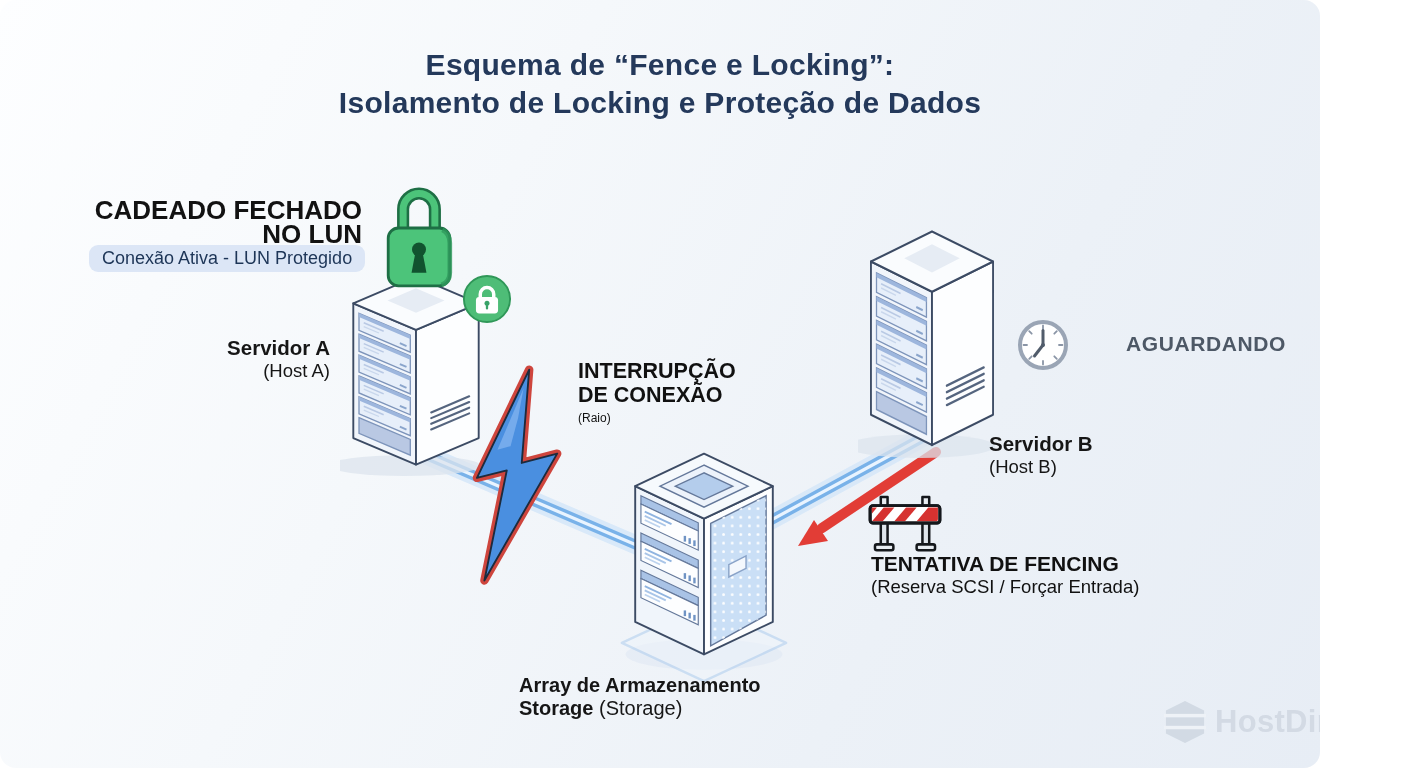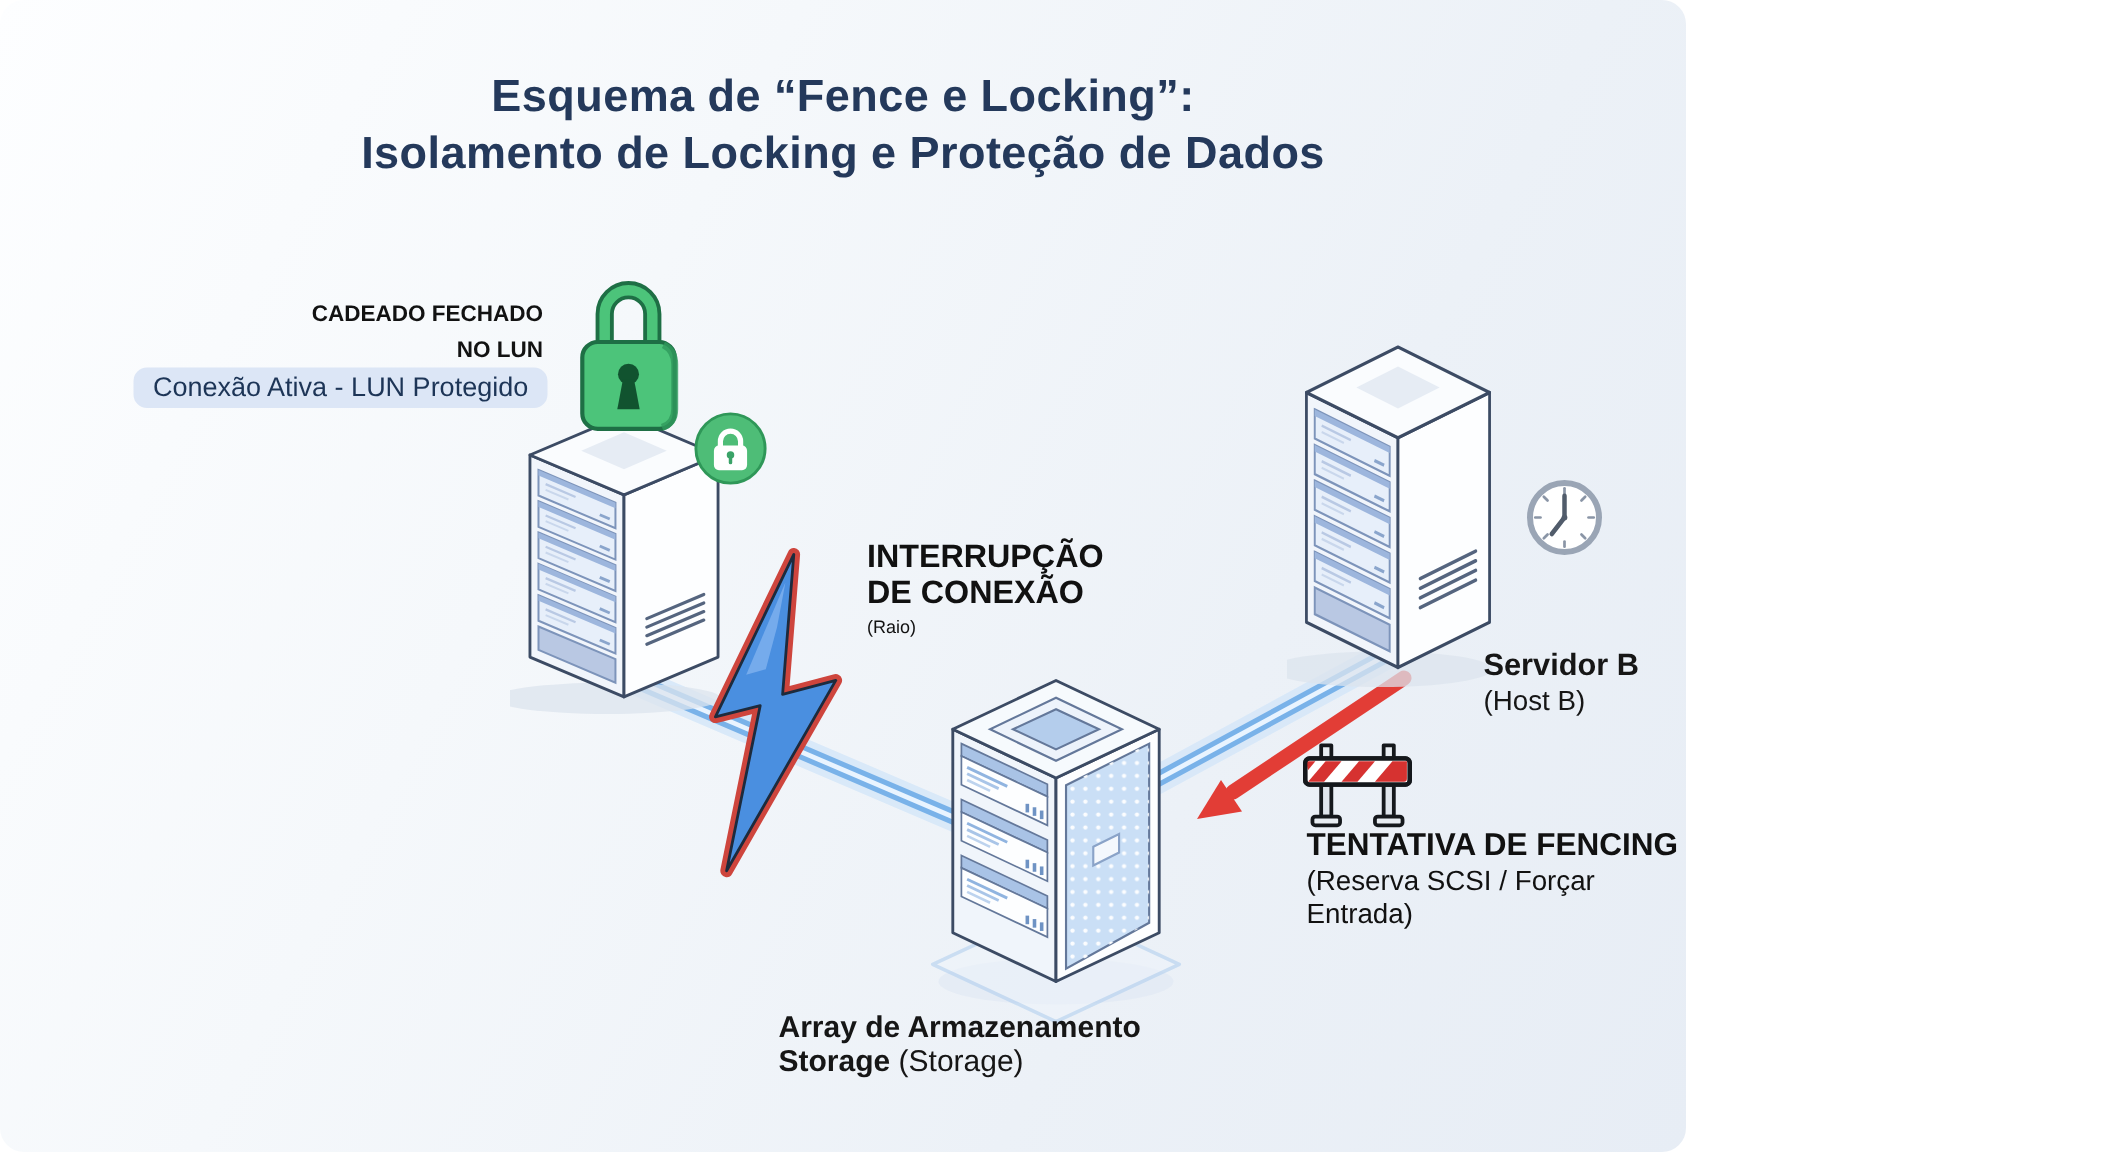--- a/index.html
+++ b/index.html
@@ -1,31 +1,31 @@
 <!DOCTYPE html>
 <html><head>
 <meta charset="utf-8">
 <style>
   * { margin:0; padding:0; box-sizing:border-box; }
   body { background:#ffffff; font-family:"Liberation Sans", sans-serif; }
   .canvas {
-    position:relative; width:1124px; height:768px; overflow:hidden;
+    position:relative; width:1320px; height:768px; overflow:hidden;
     border-radius:16px;
     background:linear-gradient(118deg,#fdfeff 0%,#f5f8fb 35%,#ecf1f7 70%,#e7edf5 100%);
   }
   .abs { position:absolute; }
   
   .title {
     top:46px; left:0; right:0; text-align:center; z-index:6;
     font-weight:bold; font-size:30px; line-height:38px;
     color:#24395b; letter-spacing:.3px;
   }
   .lock-heading {
     top:198px; left:60px; width:302px; text-align:right; z-index:6;
-    font-weight:bold; font-size:15px; line-height:24px; color:#121212;
+    font-weight:bold; font-size:26px; line-height:24px; color:#121212;
   }
   .badge {
     top:245px; left:89px; z-index:6;
     background:#dce6f6; border-radius:9px; padding:3px 13px;
     font-size:18px; color:#1d3557;
   }
   .label-a { top:336px; left:150px; width:180px; text-align:right; z-index:6; color:#161616; }
   .label-b { top:432px; left:989px; z-index:6; color:#161616; }
   .srv-name { font-weight:bold; font-size:20.5px; line-height:24px; }
   .srv-host { font-size:18.5px; line-height:21px; }
@@ -227,20 +227,24 @@
     <div>Esquema de “Fence e Locking”:</div>
     <div>Isolamento de Locking e Proteção de Dados</div>
   </div>
 
   <div class="abs lock-heading">
     <div>CADEADO FECHADO</div>
     <div>NO LUN</div>
   </div>
   <div class="abs badge">Conexão Ativa - LUN Protegido</div>
 
+  <div class="abs label-a">
+    <div class="srv-name">Servidor A</div>
+    <div class="srv-host">(Host A)</div>
+  </div>
 
   <div class="abs interruption">
     <div class="big">INTERRUPÇÃO</div>
     <div class="big">DE CONEXÃO</div>
     <div class="sub">(Raio)</div>
   </div>
 
   <div class="abs waiting-label">AGUARDANDO</div>
 
   <div class="abs fencing">

